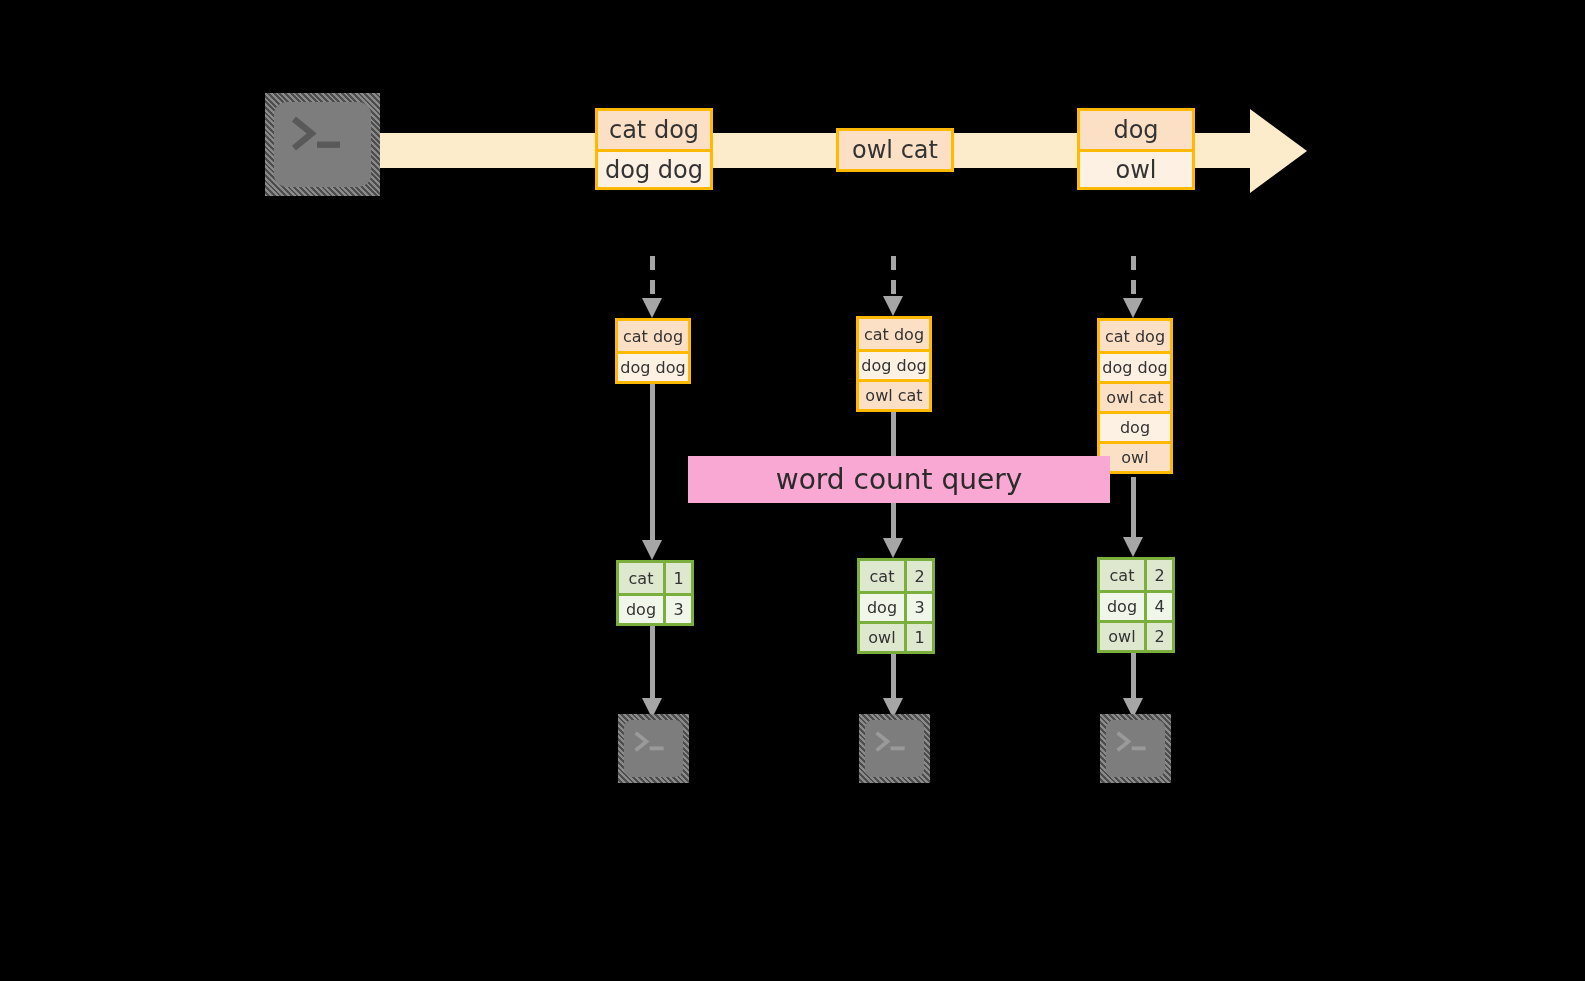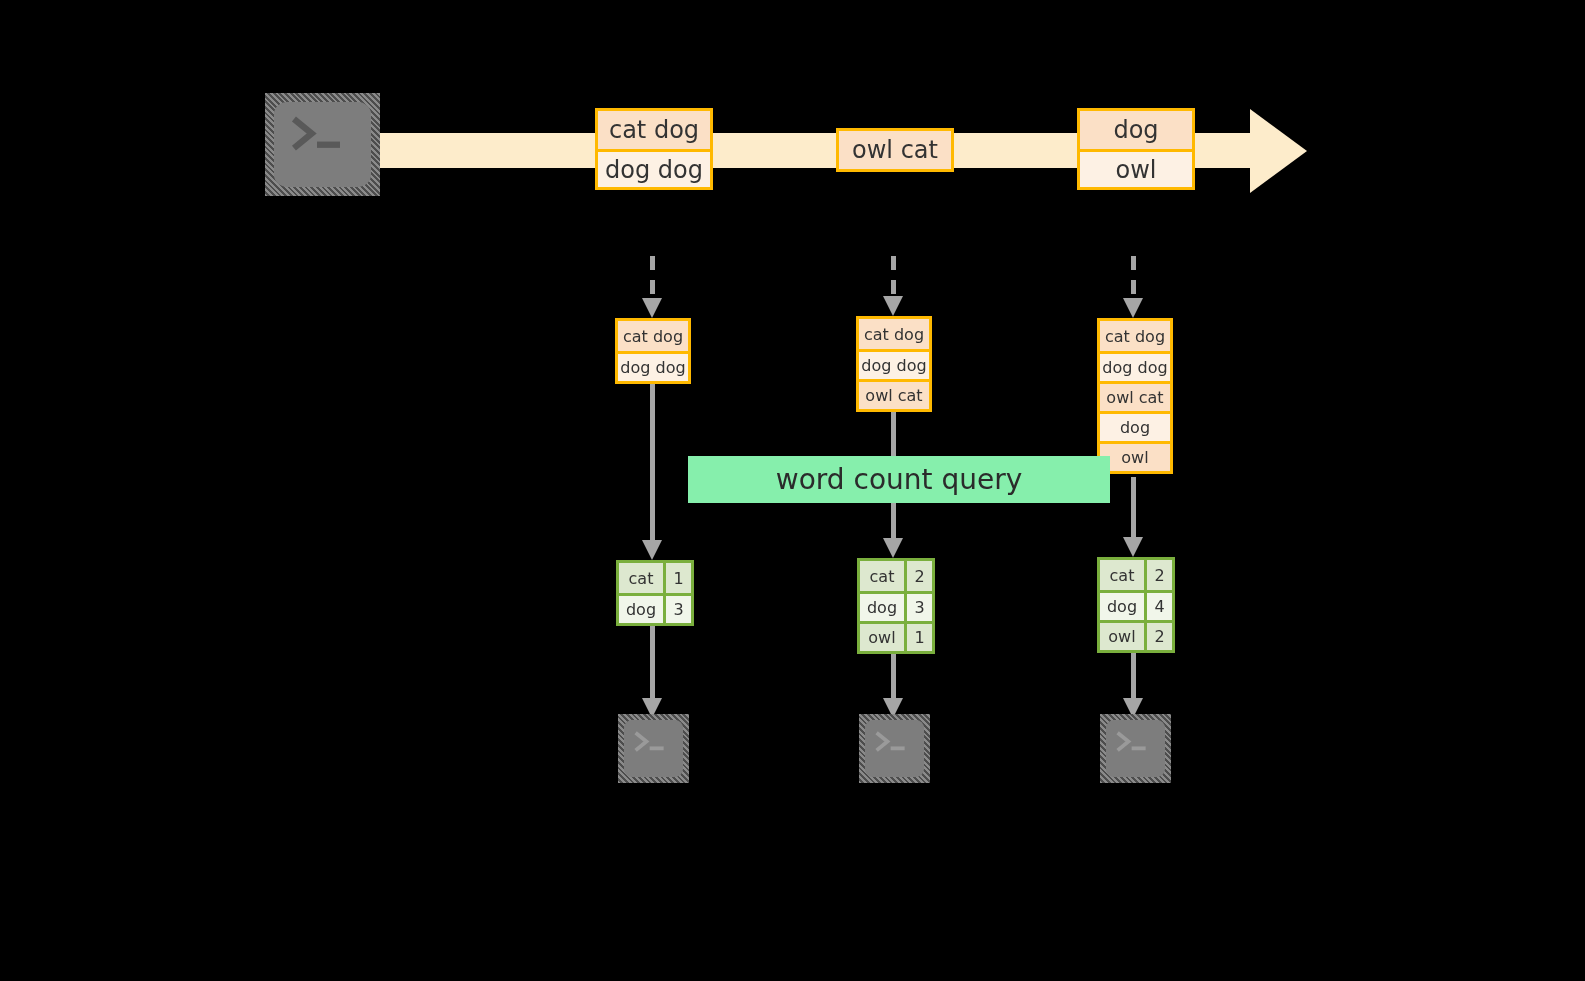--- a/index.html
+++ b/index.html
@@ -139,21 +139,21 @@
     left: -8px;
     width: 0; height: 0;
     border-left: 10.5px solid transparent;
     border-right: 10.5px solid transparent;
     border-top: 20px solid #a6a6a6;
   }
 
   
   .label-banner {
     position: absolute;
-    background: #86efac;
+    background: #f9a8d4;
     display: flex;
     align-items: center;
     justify-content: center;
   }
   .label-banner span {
     font-size: 28px;
     color: #2b2b2b;
     white-space: nowrap;
   }
 </style>

